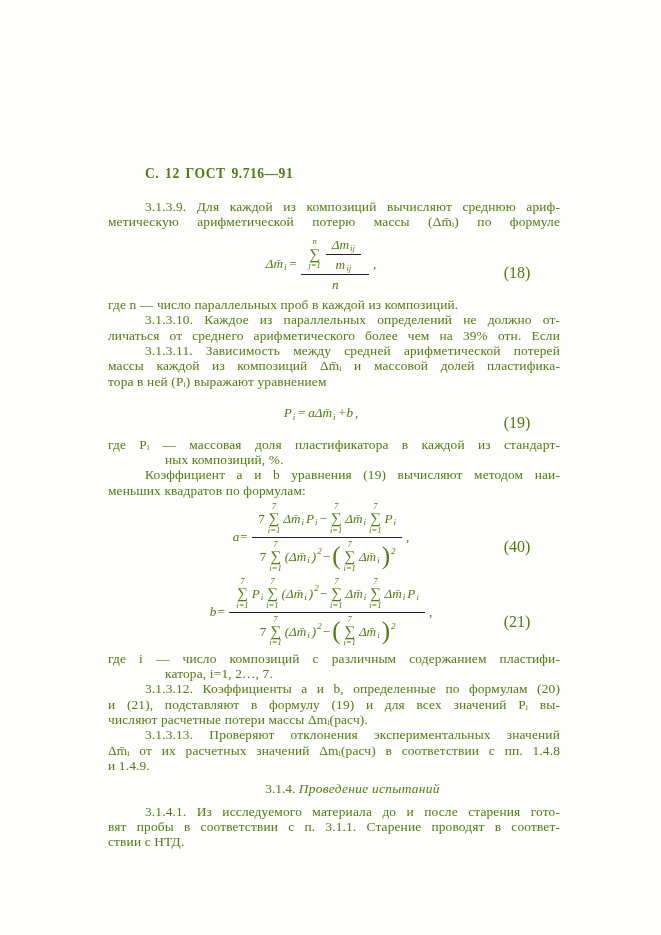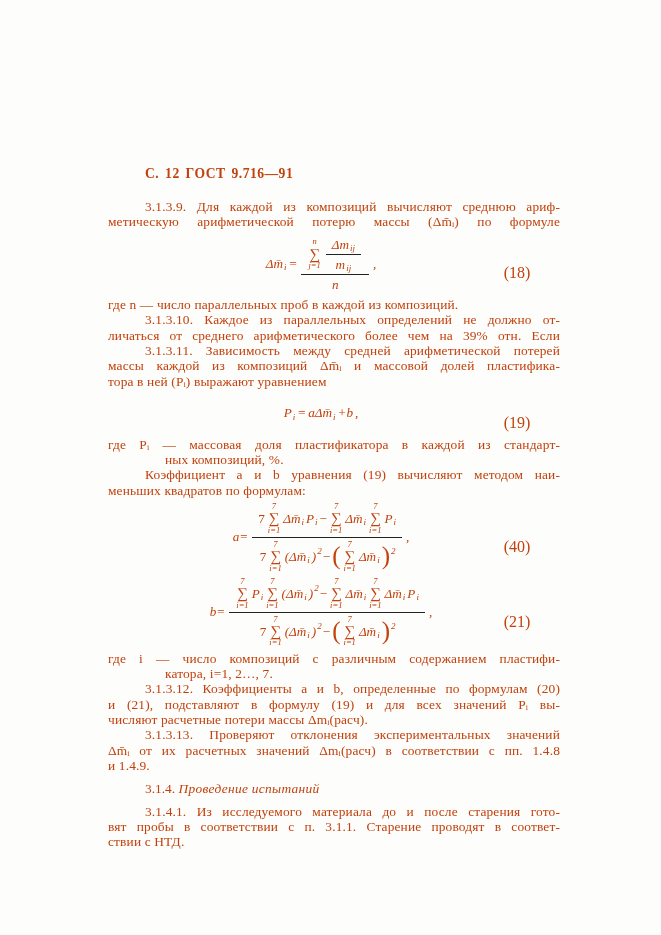--- a/index.html
+++ b/index.html
@@ -1,42 +1,42 @@
 <!DOCTYPE html>
 <html><head>
 <meta charset="utf-8">
 <style>
   html,body{margin:0;padding:0;background:#ffffff;}
   .page{
     position:relative;
     width:661px;height:935px;
     background:#fdfdfc;
     font-family:"Liberation Serif","DejaVu Serif",serif;
-    color:#c2410c;
+    color:#4d7c0f;
     overflow:hidden;
   }
   .content{
     position:absolute;left:108px;top:166px;width:452px;
   }
   .header{
     font-weight:bold;font-size:13.6px;line-height:15px;
     padding-left:37px;letter-spacing:0.5px;word-spacing:2px;
     margin-bottom:18px;
   }
   .ln{
     font-size:13.4px;line-height:15.3px;
     text-align:justify;text-align-last:justify;
     letter-spacing:0.15px;
   }
   .ln.short{text-align-last:left;}
   .ind{text-indent:37px;}
   .cont{padding-left:57px;}
   .h314{
     font-size:13.4px;line-height:15.3px;
-    margin:8px 0 7px 0;padding-left:37px;
+    margin:8px 0 7px 0;padding-left:37px;text-align:center;
   }
   .h314 .it{font-style:italic;letter-spacing:0.3px;}
   
   .eqrow{display:flex;align-items:center;margin:5px 0;}
   .eqrow.tall{margin:3px 0;}
   .eqbody{
     flex:1;display:flex;justify-content:center;align-items:center;
     padding-left:46px;font-size:13.2px;line-height:1.15;
   }
   .eqnum{width:58px;text-align:center;padding-right:14px;font-size:16px;margin-top:20px;}

